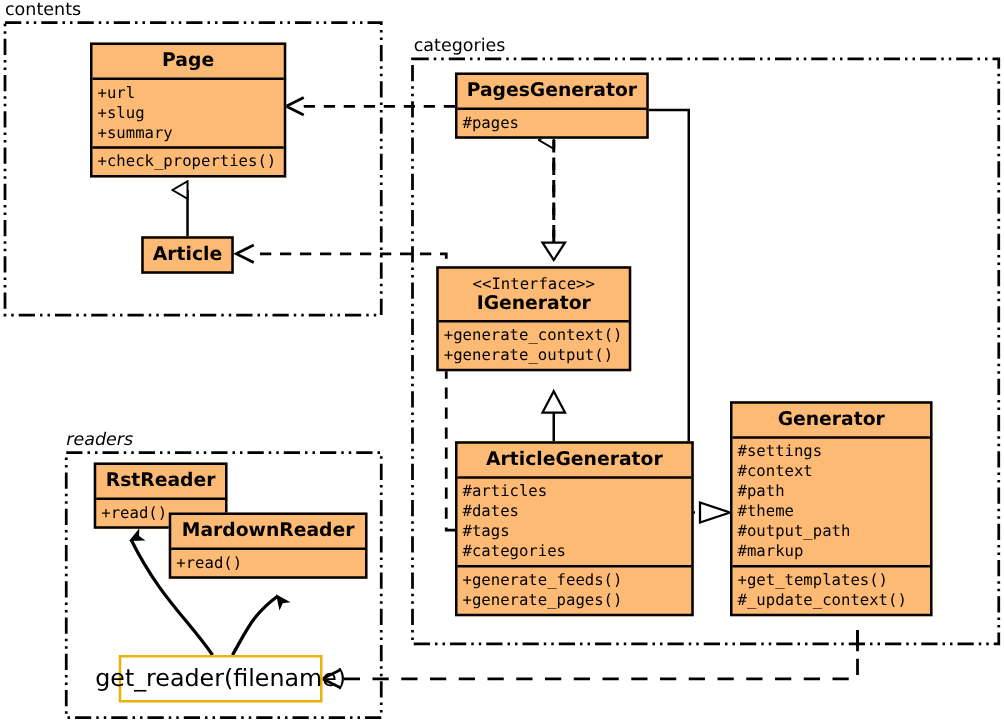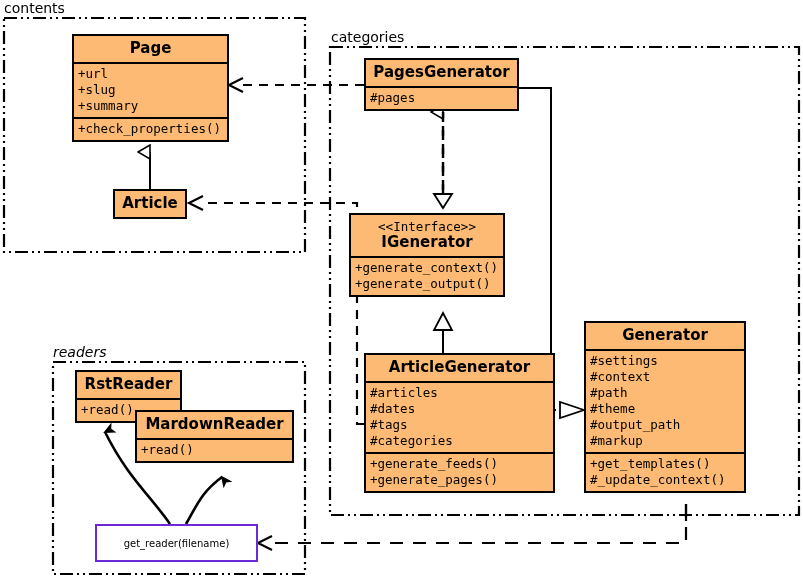--- a/index.html
+++ b/index.html
@@ -67,24 +67,24 @@
     border-top: 2px solid #000;
     padding: 2px 3px 3px 4px;
   }
   .cls .sect div {
     line-height: 16px;
     white-space: nowrap;
   }
   .plainbox {
     position: absolute;
     box-sizing: border-box;
-    border: 2px solid #6d28d9;
-    background: #ffffff;
-    font-family: "DejaVu Sans", sans-serif;
-    font-size: 10px;
+    border: 2px solid #eab308;
+    background: #ffffff;
+    font-family: "DejaVu Sans", sans-serif;
+    font-size: 19px;
     color: #000;
     display: flex;
     align-items: center;
     justify-content: center;
     text-align: center;
   }
 </style>
 </head>
 <body>
 

